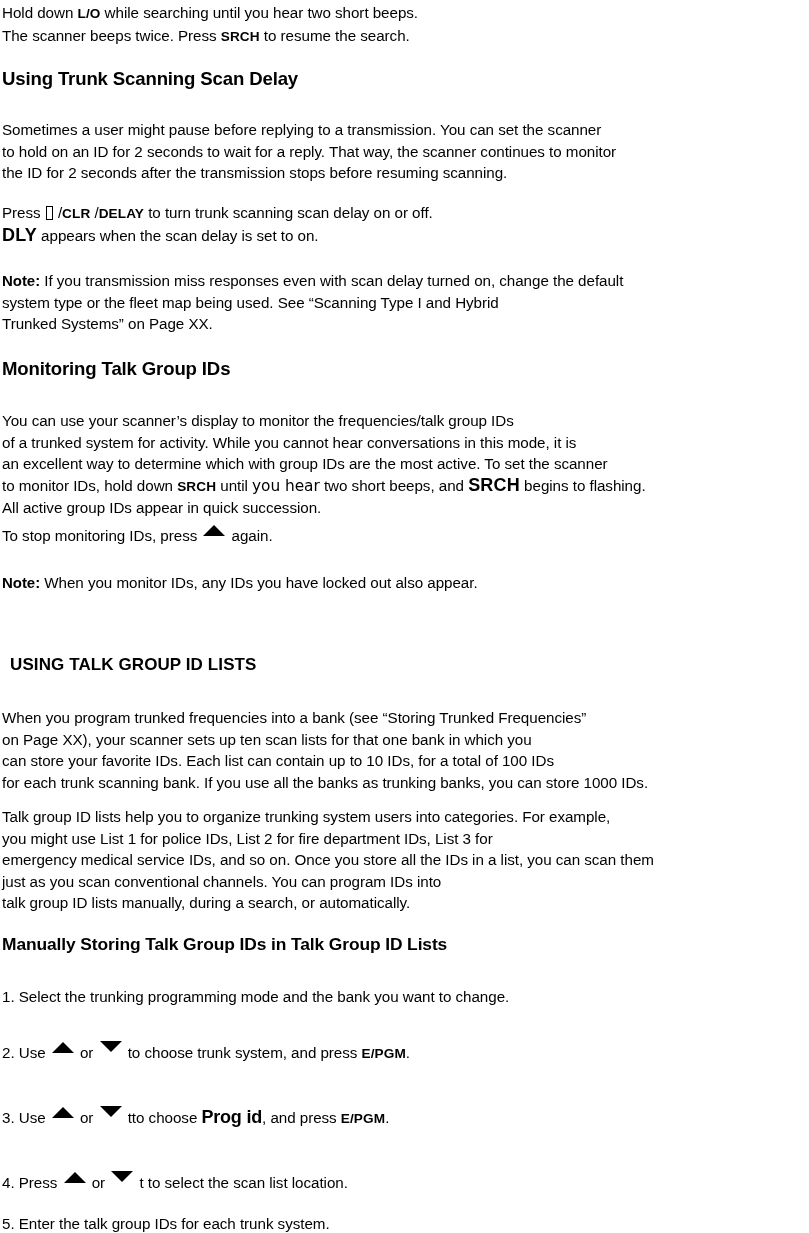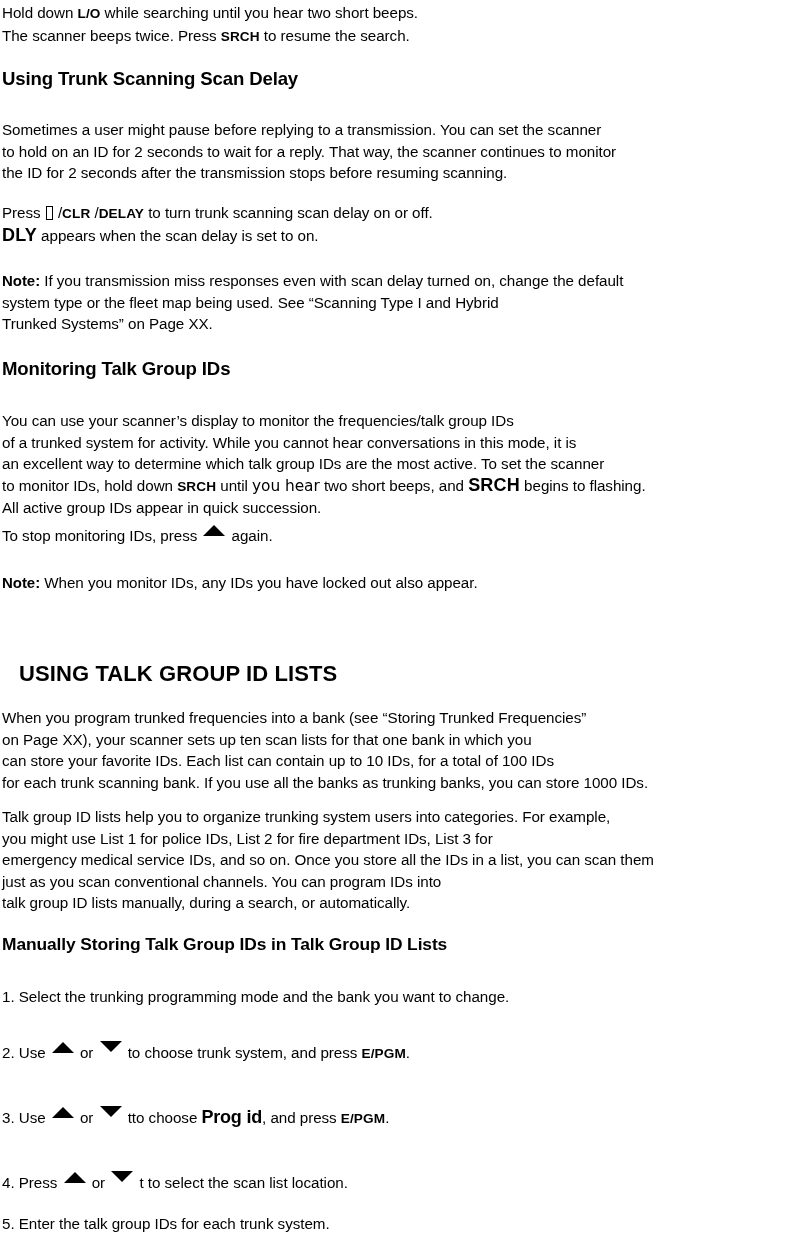--- a/index.html
+++ b/index.html
@@ -42,25 +42,25 @@
   
   h2.head {
     font-size: 18.6px;
     font-weight: bold;
     line-height: 22px;
     letter-spacing: -0.15px;
     margin: 0;
     text-align: right;
   }
   h2.head-caps {
-    font-size: 22px;
+    font-size: 17px;
     font-weight: bold;
     line-height: 23px;
     letter-spacing: 0.1px;
-    margin: 17px;
+    margin: 8px;
   }
   h2.head-sm {
     font-size: 17.4px;
     font-weight: bold;
     line-height: 21px;
     letter-spacing: -0.1px;
     margin: 0;
   }
 
   
@@ -168,21 +168,21 @@
     </div>
 
     <div class="blk" style="top:356px;">
       <h2 class="head">Monitoring Talk Group IDs</h2>
     </div>
 
     <div class="blk" style="top:408px;">
       <div class="para">
         <span class="line">You can use your scanner’s display to monitor the frequencies/talk group IDs</span>
         <span class="line">of a trunked system for activity. While you cannot hear conversations in this mode, it is</span>
-        <span class="line">an excellent way to determine which talk group IDs are the most active. To set the scanner</span>
+        <span class="line">an excellent way to determine which with group IDs are the most active. To set the scanner</span>
         <span class="line"><span>to monitor IDs, hold down </span><b class="key">SRCH</b><span> until </span><span class="alt-face">you hear</span><span> two short beeps, and </span><b class="key-xl">SRCH</b><span> begins to flashing.</span></span>
         <span class="line">All active group IDs appear in quick succession.</span>
       </div>
     </div>
 
     <div class="blk" style="top:523px;">
       <div class="para">
         <span class="line"><span>To stop monitoring IDs, press </span><span class="tri tri-up"></span><span>  again.</span></span>
       </div>
     </div>

